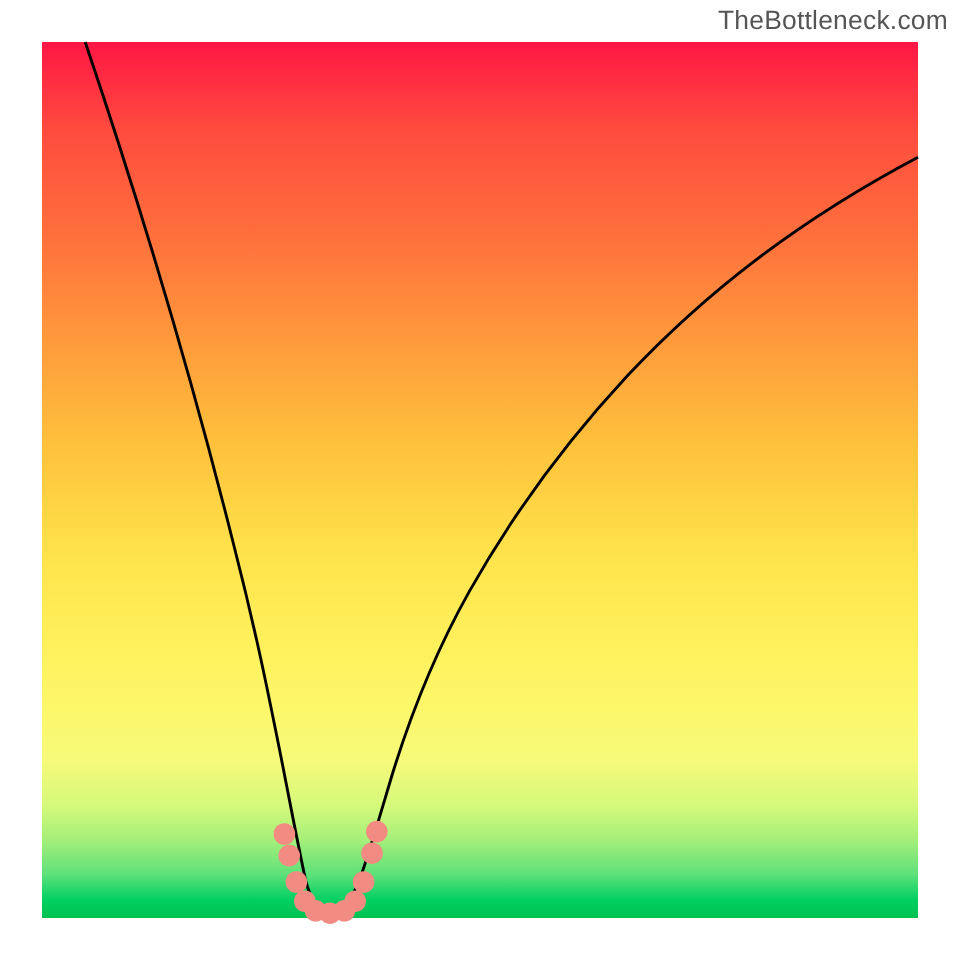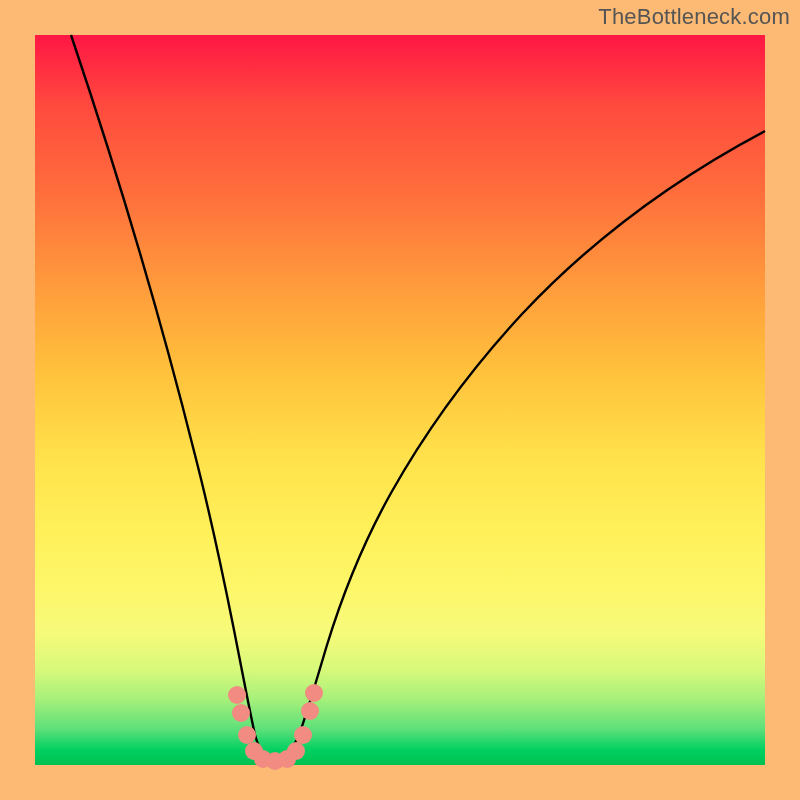--- a/index.html
+++ b/index.html
@@ -10,21 +10,21 @@
     background: #000;
     overflow: hidden;
     font-family: Arial, Helvetica, sans-serif;
   }
   .frame {
     position: absolute;
     left: 0;
     top: 0;
     width: 800px;
     height: 800px;
-    background: #fdba74;
+    background: #ffffff;
   }
   .plot-area {
     position: absolute;
     left: 35px;
     top: 35px;
     width: 730px;
     height: 730px;
     
     background: linear-gradient(
       to bottom,

